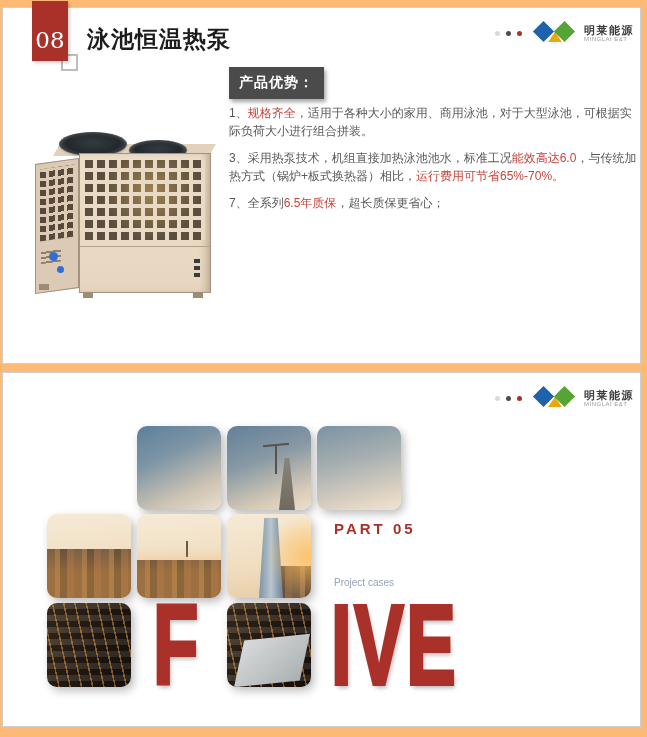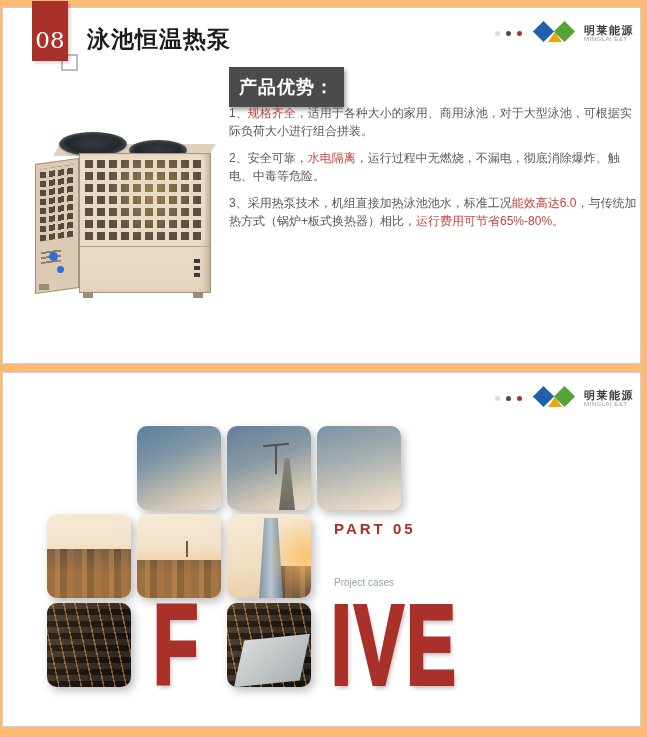--- a/index.html
+++ b/index.html
@@ -25,22 +25,22 @@
   .logo-cn{font-size:11px;color:#3c3c3c;font-weight:600;letter-spacing:1.5px;}
   .logo-en{font-size:6px;color:#9a9a9a;letter-spacing:.5px;}
 
   
   .num-box{position:absolute;left:29px;top:-7px;width:36px;height:60px;background:var(--brand-red,#A93129);
            color:#fff;font-family:"DejaVu Serif","Liberation Serif",serif;font-size:23px;
            display:flex;align-items:flex-end;justify-content:center;padding-bottom:8px;box-sizing:border-box;z-index:3;
            box-shadow:2px 2px 3px rgba(0,0,0,.18);}
   .corner-square{position:absolute;left:58px;top:46px;width:13px;height:13px;background:#fff;border:2px solid #bdbdbd;z-index:2;}
   .s1-title{position:absolute;left:84px;top:16px;font-size:23px;font-weight:700;color:#1c1c1c;letter-spacing:1px;}
-  .section-label{position:absolute;left:226px;top:59px;height:40px;padding:0 10px;background:#4b4b4b;color:#fff;
-                 font-size:18px;font-weight:700;letter-spacing:1px;display:flex;align-items:center;
+  .section-label{position:absolute;left:226px;top:59px;height:32px;padding:0 10px;background:#4b4b4b;color:#fff;
+                 font-size:14px;font-weight:700;letter-spacing:1px;display:flex;align-items:center;
                  box-shadow:2px 3px 4px rgba(0,0,0,.35);}
   .adv-list{position:absolute;left:226px;top:96px;width:412px;}
   .adv-item{font-size:12px;line-height:18px;color:#595959;margin-bottom:9px;}
   .adv-item .red{color:var(--accent-text-red,#C2453D);}
 
   
   .hp{position:absolute;left:20px;top:98px;width:196px;height:196px;}
   .hp-top{position:absolute;left:30px;top:38px;width:156px;height:12px;background:#e2d2bc;transform:skewX(-30deg);transform-origin:left bottom;}
   .fan{position:absolute;border-radius:50%;
        background:radial-gradient(ellipse at 50% 45%, #343b40 0%, #23282c 55%, #4a5257 80%, #5d656a 100%);
@@ -153,22 +153,22 @@
       <div class="bdot bdot1"></div>
       <div class="bdot bdot2"></div>
       <div class="foot f1"></div>
       <div class="foot f2"></div>
       <div class="foot f3"></div>
     </div>
 
     <div class="section-label">产品优势：</div>
     <div class="adv-list">
         <div class="adv-item"><span>1、</span><span class="red">规格齐全</span><span>，适用于各种大小的家用、商用泳池，对于大型泳池，可根据实际负荷大小进行组合拼装。</span></div>
-        <div class="adv-item"><span>2、安全可靠，</span><span class="red">水电隔离</span><span>，运行过程中无燃烧，不漏电，彻底消除爆炸、触电、中毒等危险。</span></div>
-        <div class="adv-item"><span>3、采用热泵技术，机组直接加热泳池池水，标准工况</span><span class="red">能效高达6.0</span><span>，与传统加热方式（锅炉+板式换热器）相比，</span><span class="red">运行费用可节省65%-80%。</span></div>
+        <div class="adv-item"><span>3、采用热泵技术，机组直接加热泳池池水，标准工况</span><span class="red">能效高达6.0</span><span>，与传统加热方式（锅炉+板式换热器）相比，</span><span class="red">运行费用可节省65%-70%。</span></div>
+        <div class="adv-item"><span>7、全系列</span><span class="red">6.5年质保</span><span>，超长质保更省心；</span></div>
       </div>
   </div>
 
   <div class="slide" id="slide2">
 
     <div class="logo-row">
       <div class="dots">
         <span class="dot d1"></span>
         <span class="dot d2"></span>
         <span class="dot d3"></span>

